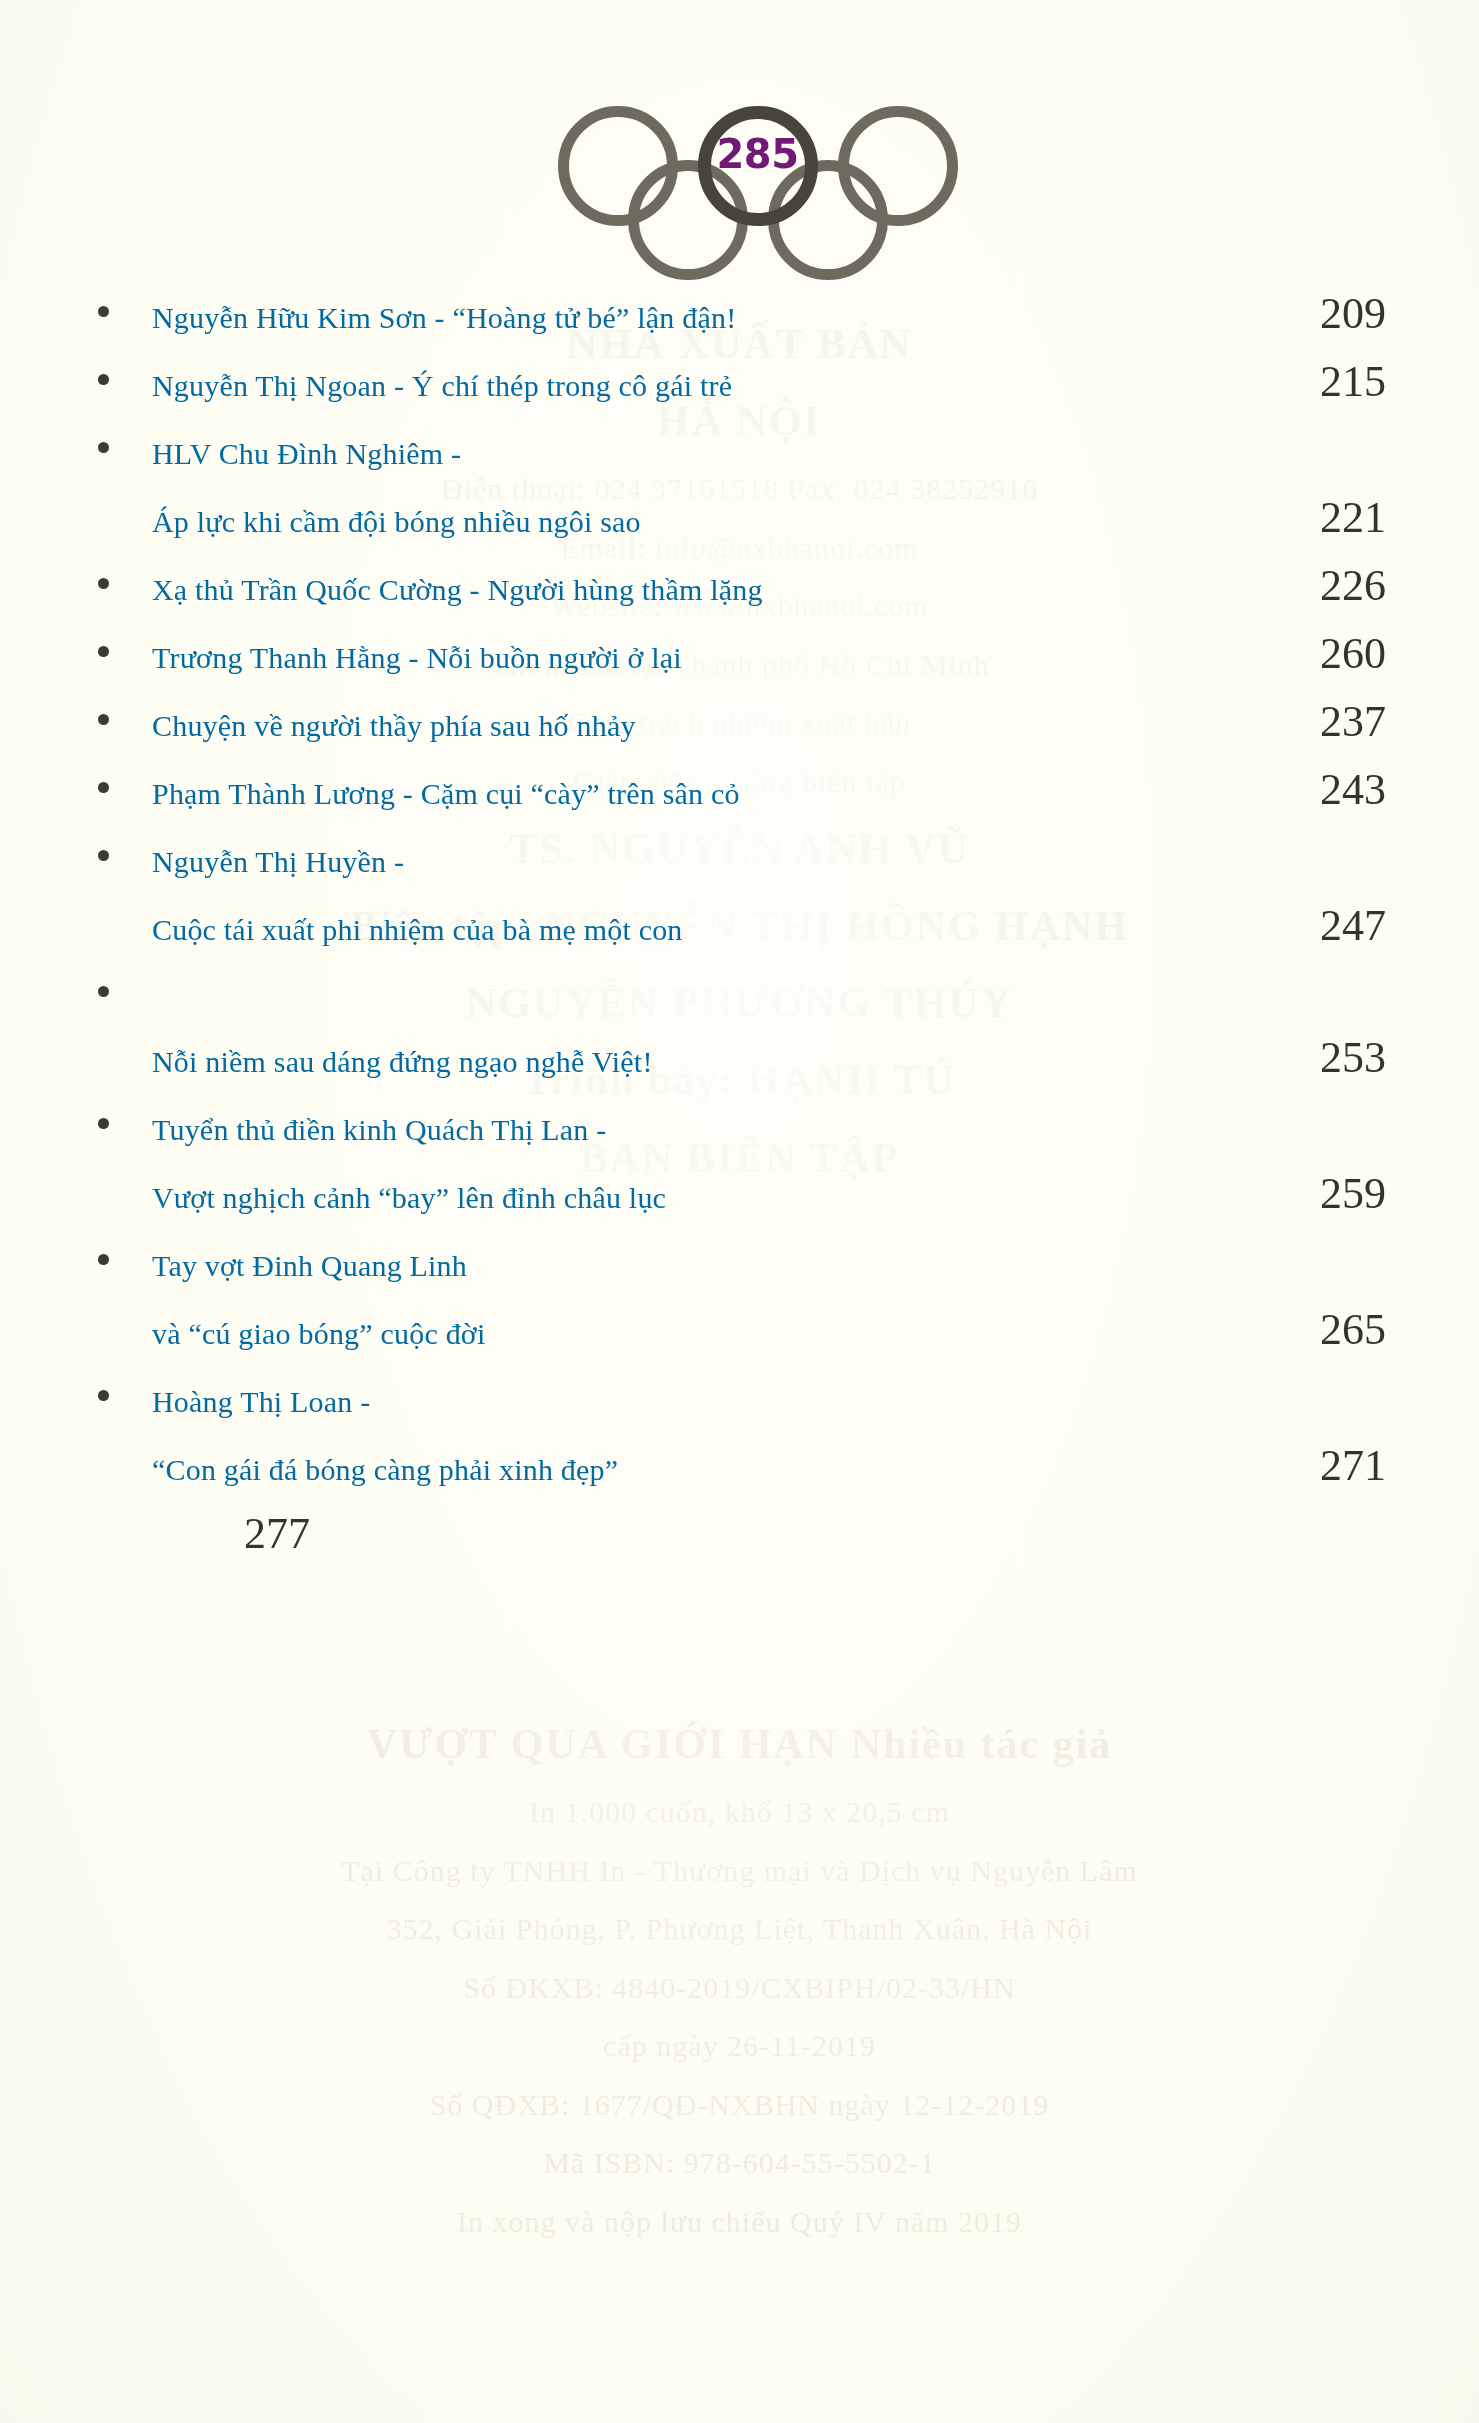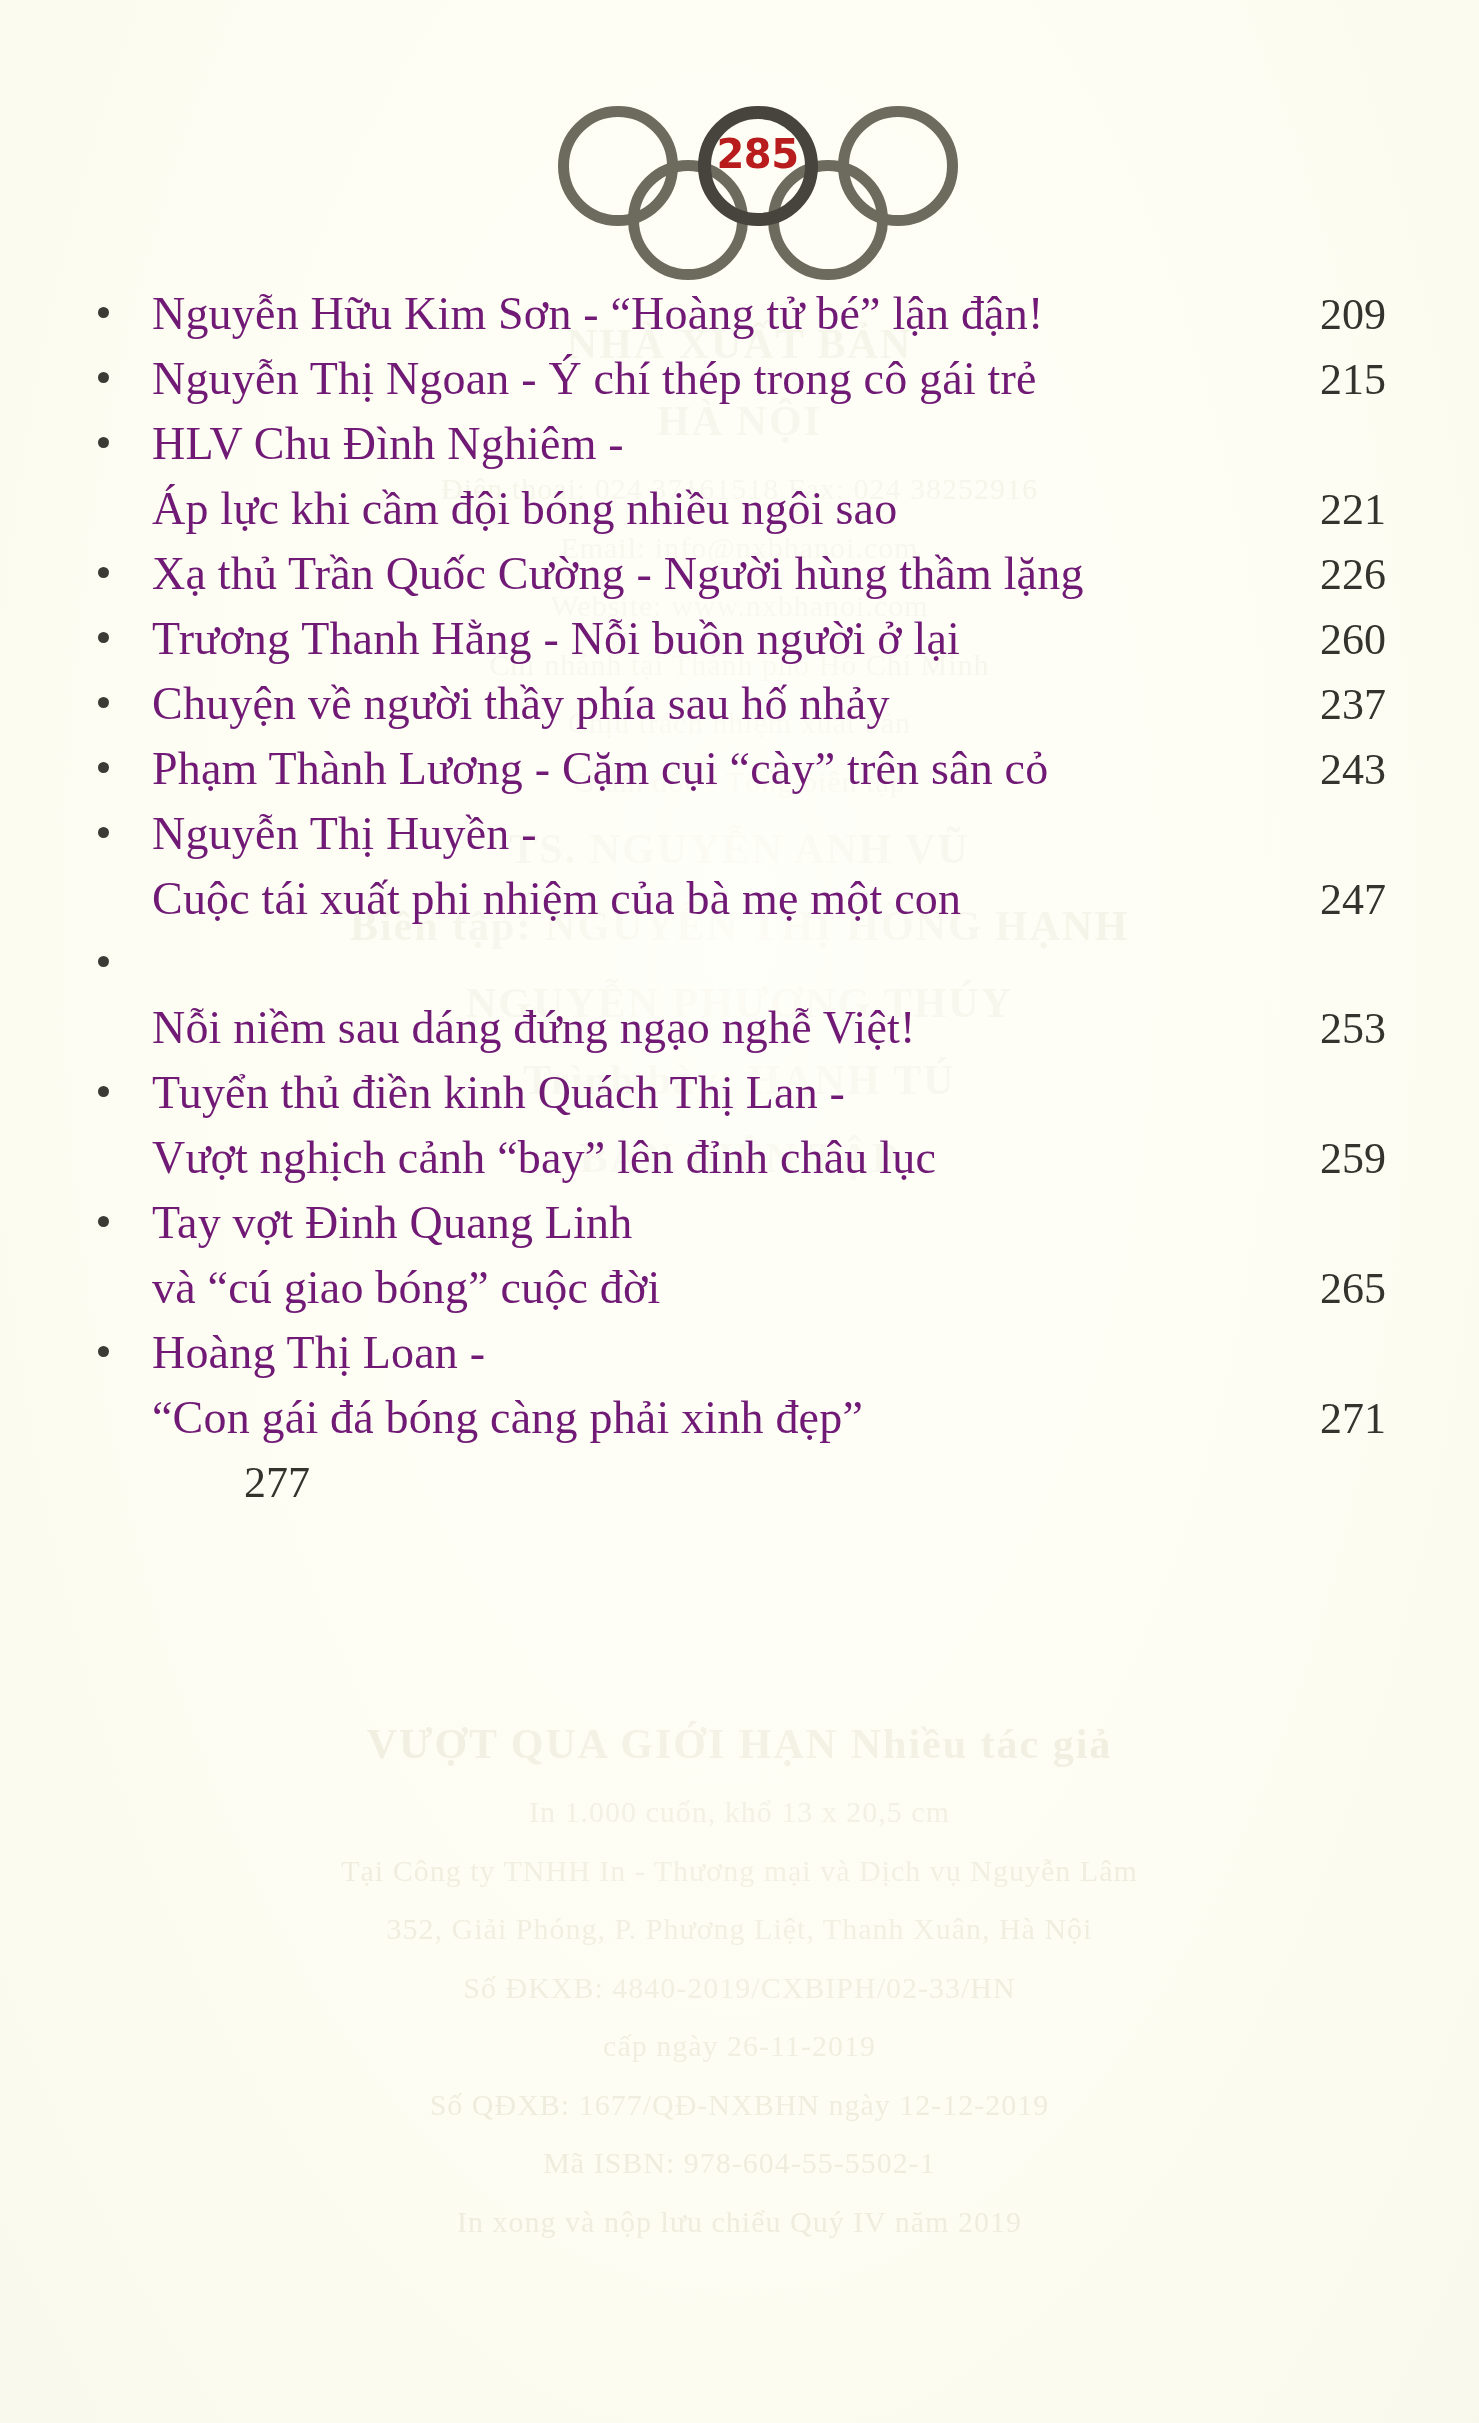--- a/index.html
+++ b/index.html
@@ -63,21 +63,21 @@
     height: 120px;
     display: flex;
     align-items: center;
     justify-content: center;
     z-index: 4;
   }
   .page-number-badge span {
     font-family: "DejaVu Sans", "Liberation Sans", sans-serif;
     font-weight: bold;
     font-size: 40px;
-    color: #b91c1c;
+    color: #701a75;
     letter-spacing: -0.5px;
     line-height: 1;
     transform: translateY(-12px);
   }
 
   
   .toc {
     position: absolute;
     left: 96px;
     top: 282px;
@@ -101,23 +101,23 @@
     position: absolute;
     left: 2px;
     top: -22px;
     width: 11px;
     height: 11px;
     border-radius: 50%;
     background: #3b3a35;
   }
   .label {
     flex: 1 1 auto;
-    font-size: 46px;
+    font-size: 30px;
     line-height: 64px;
-    color: #701a75;
+    color: #0369a1;
     white-space: nowrap;
     letter-spacing: 0.2px;
   }
   .pagenum {
     flex: 0 0 150px;
     width: 150px;
     text-align: right;
     font-size: 44px;
     line-height: 64px;
     color: #34332e;

